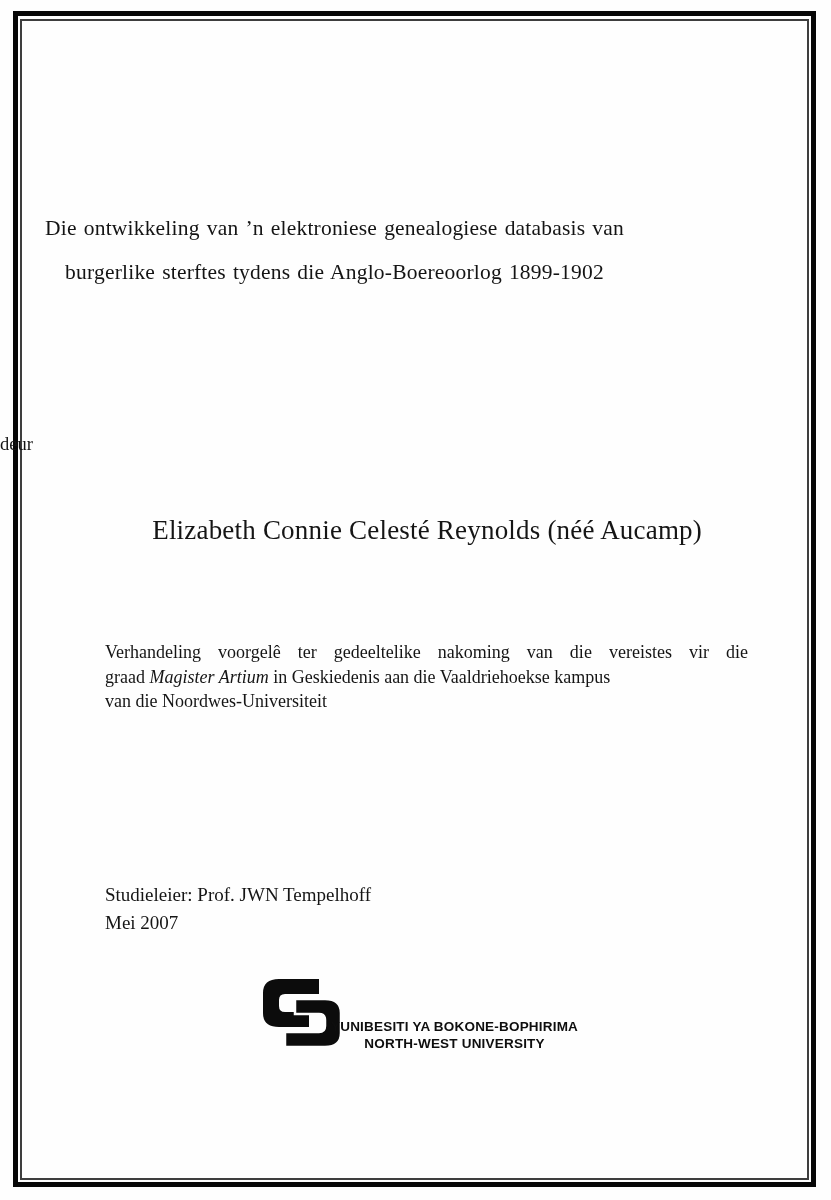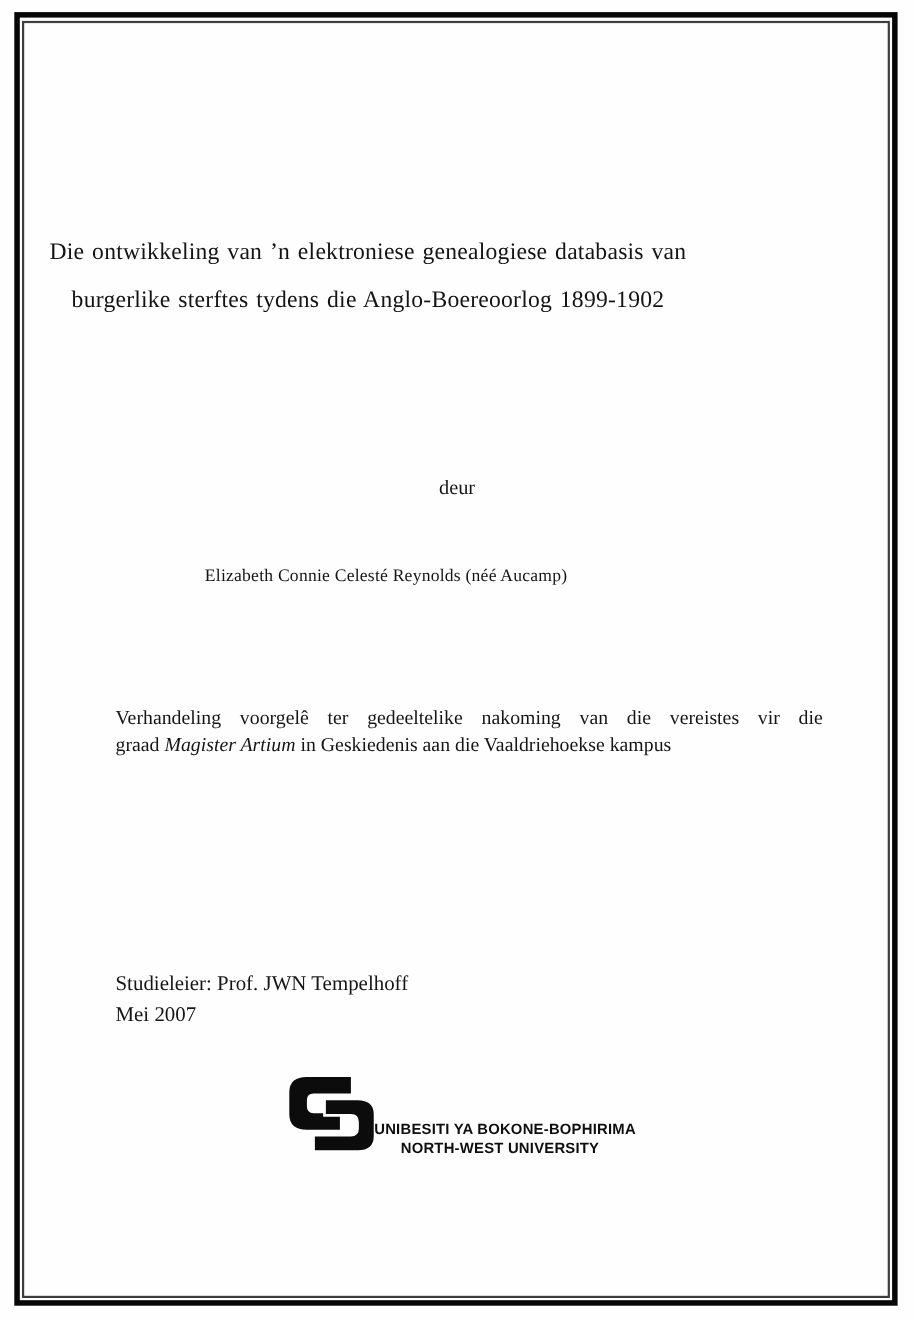--- a/index.html
+++ b/index.html
@@ -31,28 +31,28 @@
     font-size: 21.5px;
     line-height: 44px;
     letter-spacing: 0.2px;
     word-spacing: 1.5px;
     color: #141414;
   }
   .title-line { display: block; }
 
   .byline {
     left: 0; top: 434px; width: 831px;
-    text-align: center;
+    text-align: left;
     font-size: 18.5px;
   }
 
   .author {
     left: 0; top: 515px; width: 702px;
-    text-align: center;
-    font-size: 16px;
+    text-align: right;
+    font-size: 27px;
     letter-spacing: 0.2px;
   }
 
   .statement {
     left: 105px; top: 640px; width: 643px;
     font-size: 18px;
     line-height: 24.5px;
   }
   .justify-line { text-align: justify; text-align-last: justify; }
   .statement i { font-style: italic; }
@@ -95,20 +95,21 @@
     <span class="title-line">burgerlike sterftes tydens die Anglo-Boereoorlog 1899-1902</span>
   </h1>
 
   <div class="abs byline">deur</div>
 
   <div class="abs author">Elizabeth Connie Celesté Reynolds (néé Aucamp)</div>
 
   <div class="abs statement">
     <div class="justify-line">Verhandeling voorgelê ter gedeeltelike nakoming van die vereistes vir die</div>
     <div><span>graad </span><i>Magister Artium</i><span> in Geskiedenis aan die Vaaldriehoekse kampus</span></div>
+    <div>van die Noordwes-Universiteit</div>
   </div>
 
   <div class="abs supervisor-block">
     <div>Studieleier: Prof. JWN Tempelhoff</div>
     <div>Mei 2007</div>
   </div>
 
   <div class="abs logo">
     <svg class="logo-mark" width="90" height="80" viewBox="0 0 90 80">
       <path d="M22 6 H62 V21 H28 Q22 21 22 27 V33 Q22 39 28 39 H52 V54 H22 Q6 54 6 40 V20 Q6 6 22 6 Z" fill="#0c0c0c"></path>

